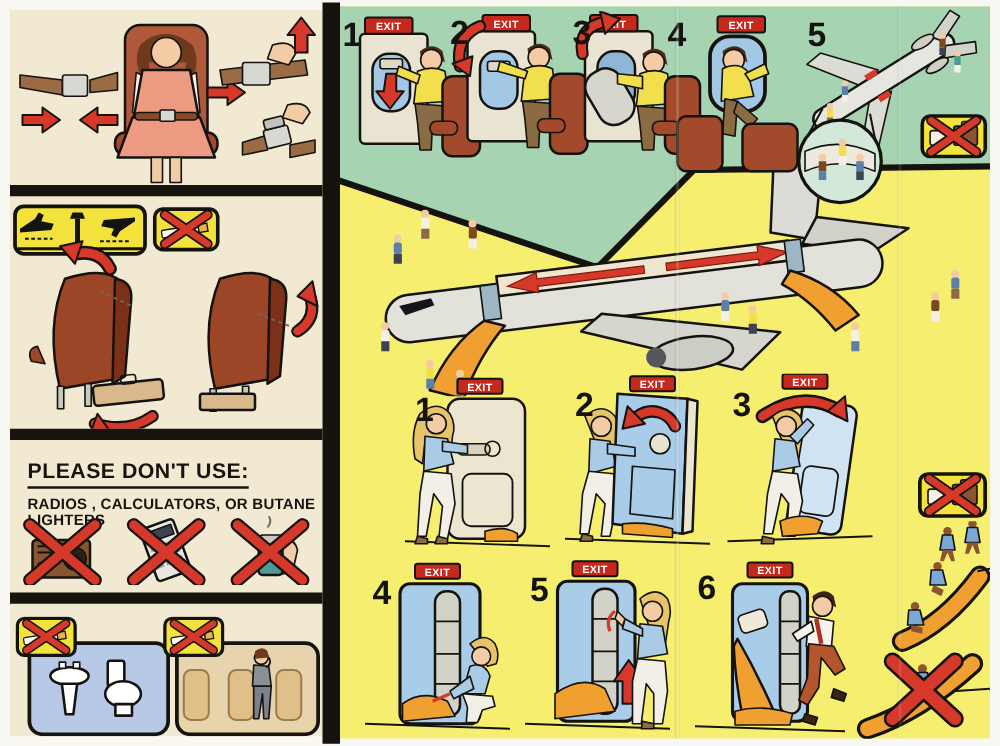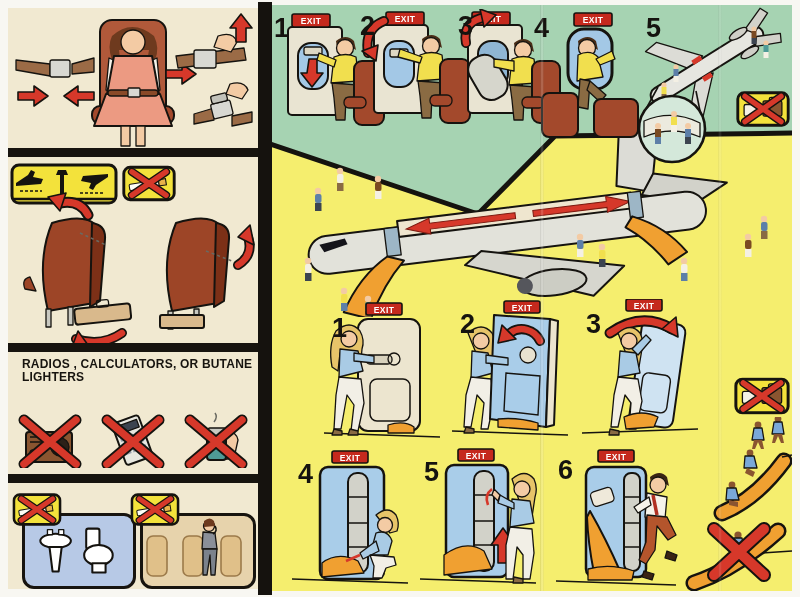--- a/index.html
+++ b/index.html
@@ -154,20 +154,21 @@
           <path class="rk" stroke-width="10" d="M92 54 q16 -10 10 -28"></path>
           <path class="rr" stroke-width="6.5" d="M92 54 q16 -10 10 -28"></path>
           <path d="M108 34 l-4 -20 -12 12 z" class="ra"></path>
           <path d="M60 40 l26 10" stroke="#6a6a62" stroke-width="1.5" stroke-dasharray="3 3" fill="none"></path>
         </g>
       </svg>
     </section>
     <div class="bar"></div>
 
     <section class="panel p3">
+      <div class="p3-title">PLEASE DON'T USE:</div>
       <div class="p3-sub">RADIOS , CALCULATORS, OR BUTANE LIGHTERS</div>
       <div class="p3-icons">
         <svg viewBox="0 0 64 58" width="64" height="58">
           <line x1="44" y1="24" x2="58" y2="5" stroke="#15130f" stroke-width="1.8"></line>
           <rect x="8" y="22" width="46" height="30" rx="3" fill="#8a5530" class="o2"></rect>
           <circle cx="42" cy="37" r="9" fill="#2c2018" class="o1"></circle>
           <path d="M12 27 h20 M12 32 h20" stroke="#15130f" stroke-width="1.6"></path>
           <circle cx="15" cy="43" r="3" fill="#d9b98c" class="o1"></circle>
           <path d="M6 10 L58 54 M58 10 L6 54" stroke="#15130f" stroke-width="11" stroke-linecap="round"></path>
           <path d="M6 10 L58 54 M58 10 L6 54" stroke="#d6382a" stroke-width="7.5" stroke-linecap="round"></path>

